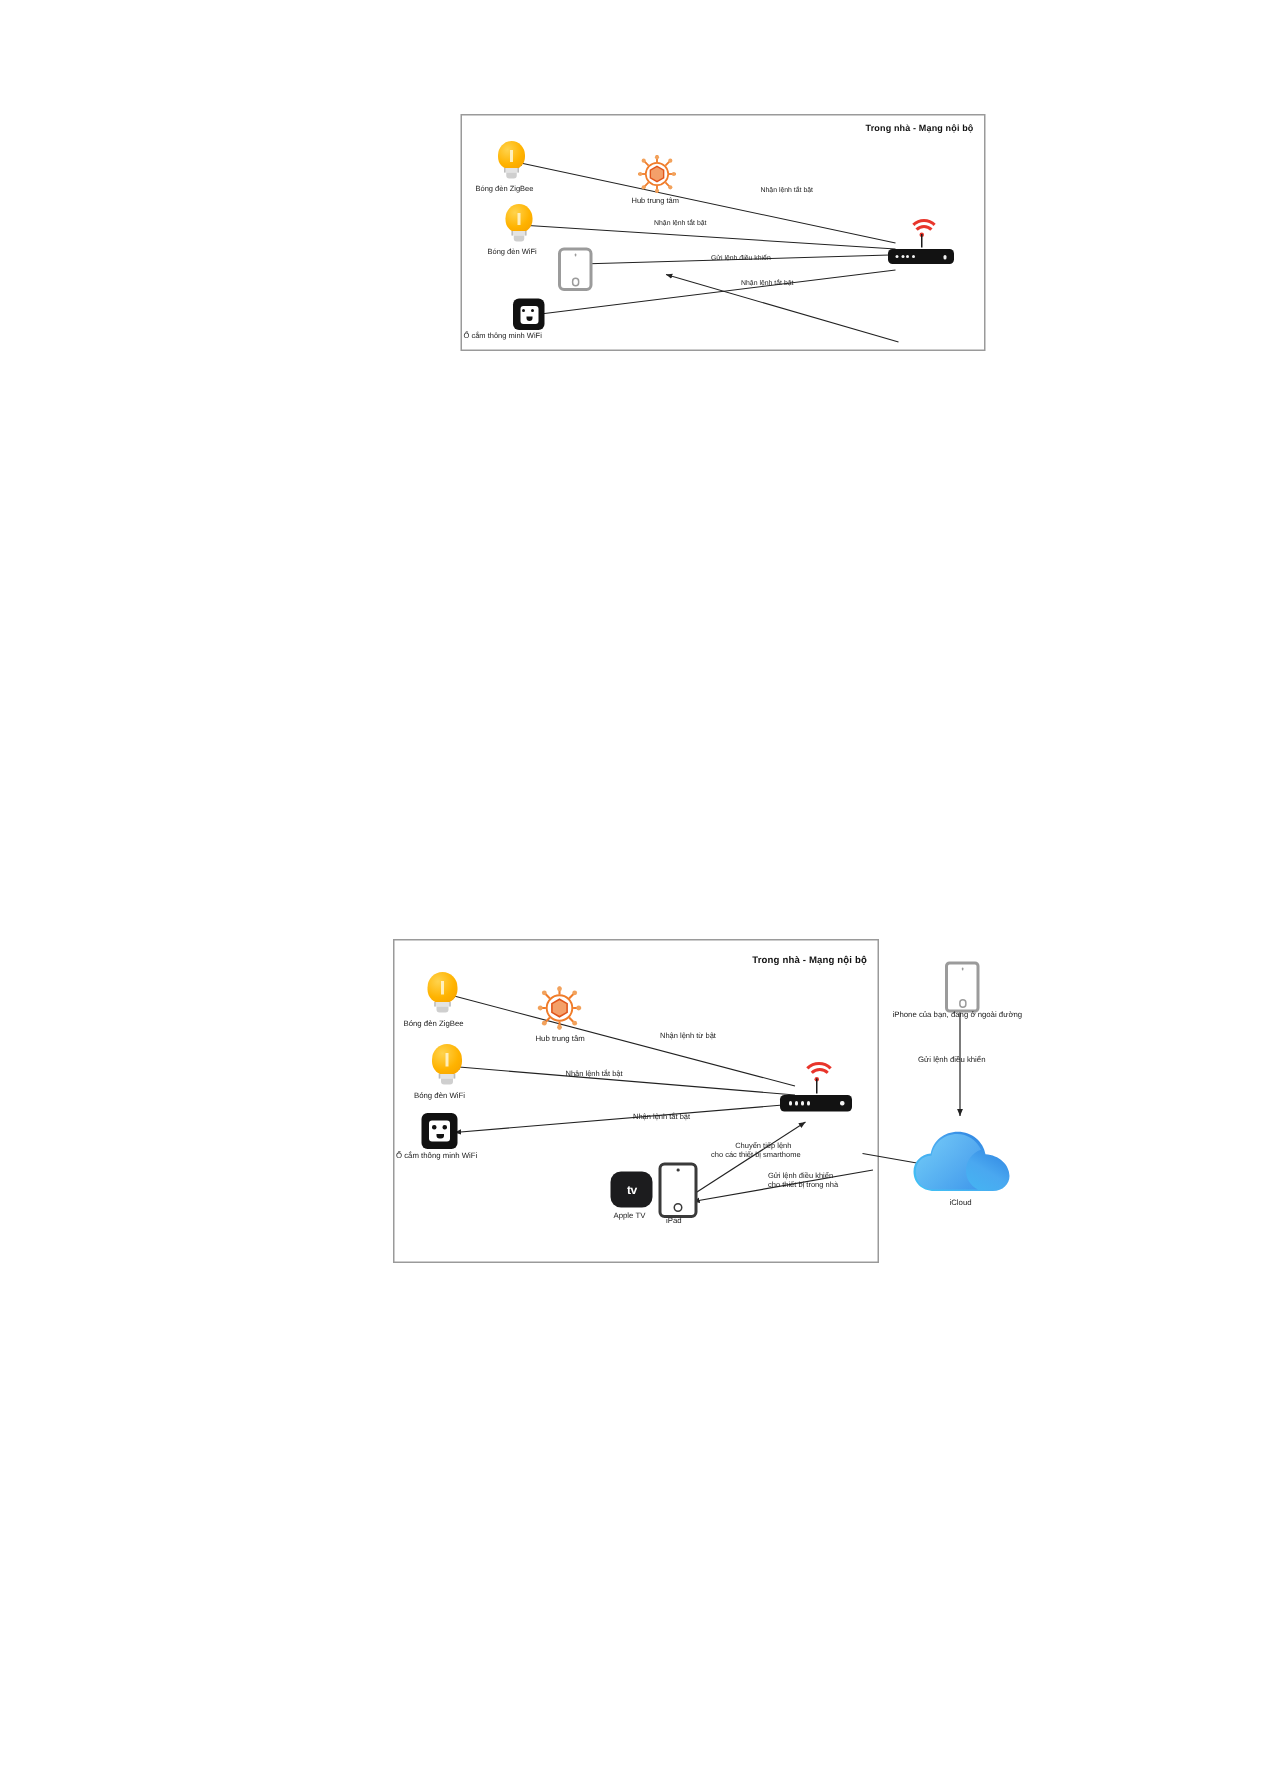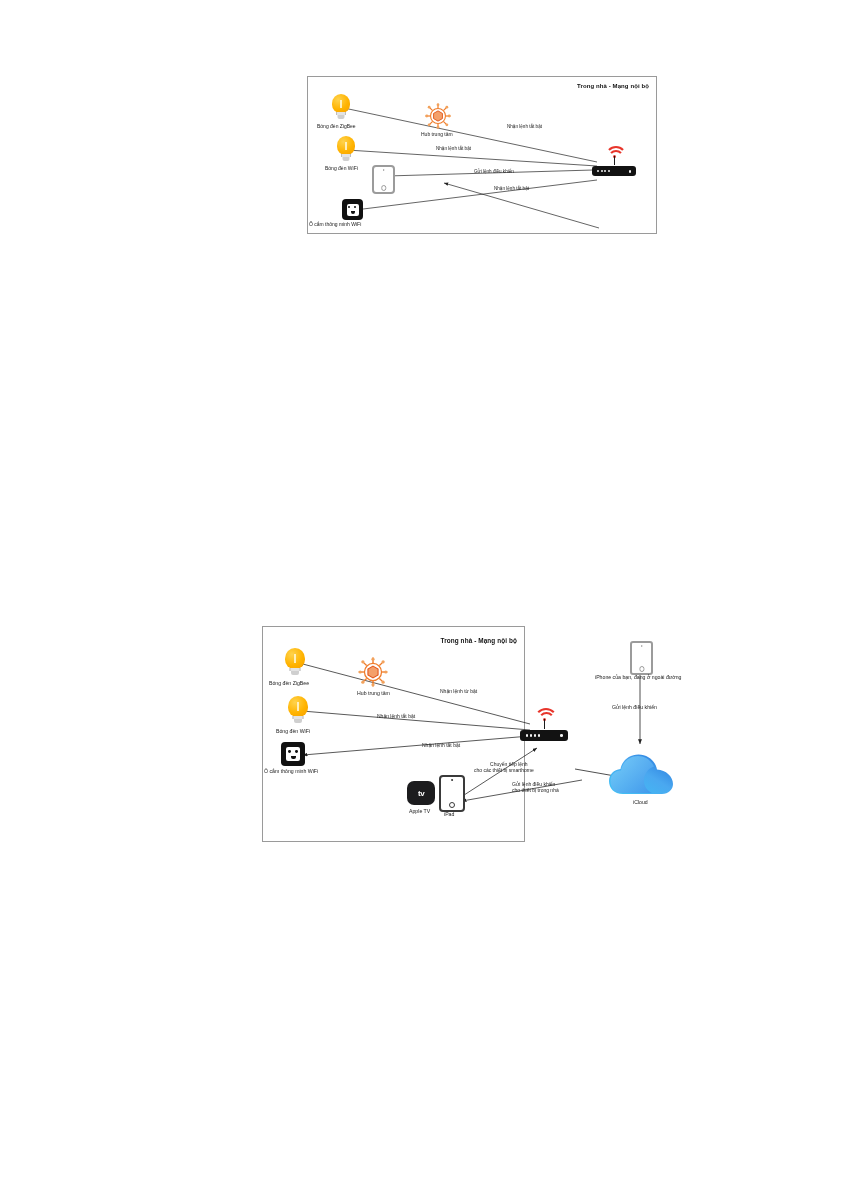--- a/index.html
+++ b/index.html
@@ -222,21 +222,21 @@
         <div class="dot" style="right:5px;bottom:3.5px;width:2.5px;height:2.5px;"></div>
       </div>
     </div>
 
     <div class="edge-label" style="left:200px;top:48px;font-size:4.6px;">Nhận lệnh tắt bật</div>
     <div class="edge-label" style="left:129px;top:70px;font-size:4.6px;">Nhận lệnh tắt bật</div>
     <div class="edge-label" style="left:167px;top:93px;font-size:4.6px;">Gửi lệnh điều khiển</div>
     <div class="edge-label" style="left:187px;top:110px;font-size:4.6px;">Nhận lệnh tắt bật</div>
   </div>
 
-  <div class="diagram" style="left:262px;top:626px;width:263px;height:216px;">
+  <div class="diagram" style="left:262px;top:626px;width:324px;height:216px;">
 
     <div class="frame"></div>
 
     <div class="title" style="right:8px;top:11px;font-size:6.4px;">Trong nhà - Mạng nội bộ</div>
 
     <svg class="links" width="320" height="216">
       <defs>
         <marker id="ah2" markerWidth="7" markerHeight="7" refX="6" refY="2.5" orient="auto">
           <path d="M0,0 L6,2.5 L0,5 z" fill="#222"></path>
         </marker>

